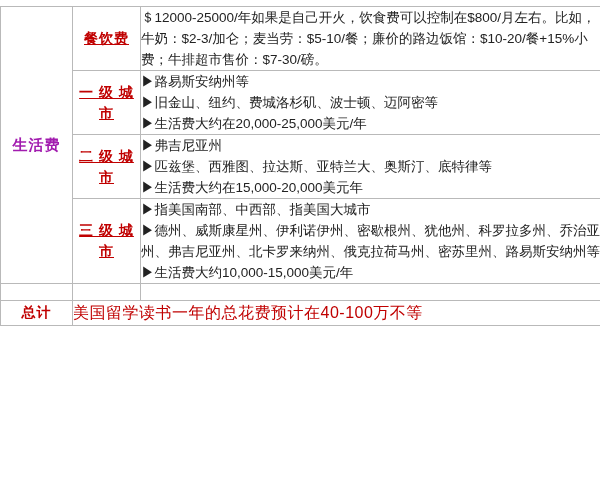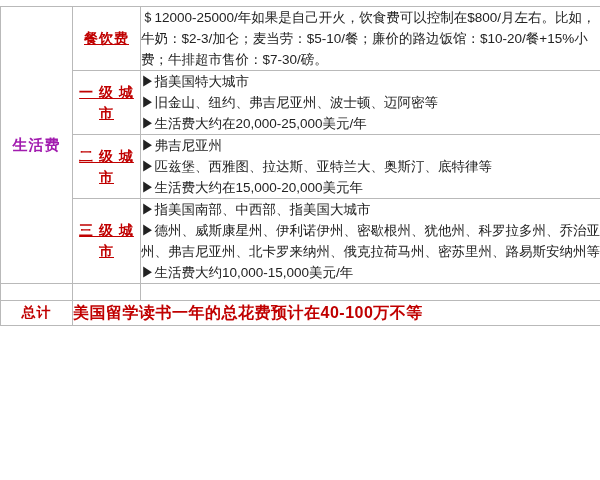--- a/index.html
+++ b/index.html
@@ -71,21 +71,21 @@
     text-align: center;
     color: #c00000;
     font-size: 14px;
     font-weight: bold;
     letter-spacing: 1px;
     padding: 10px 2px;
   }
   .total-text {
     color: #c00000;
     font-size: 16px;
-    font-weight: bold;
+    font-weight: normal;
     padding: 10px 10px;
     line-height: 24px;
     letter-spacing: 0.5px;
   }
   .spacer-row td {
     border: none;
     height: 16px;
   }
   .top-spacer {
     height: 6px;
@@ -108,22 +108,22 @@
       <tr>
         <td rowspan="4" class="cat-cell">生活费</td>
         <td class="sub-cell">餐饮费</td>
         <td class="body-cell">
           <p class="bullet-line">＄12000-25000/年如果是自己开火，饮食费可以控制在$800/月左右。比如，牛奶：$2-3/加仑；麦当劳：$5-10/餐；廉价的路边饭馆：$10-20/餐+15%小费；牛排超市售价：$7-30/磅。</p>
         </td>
       </tr>
       <tr>
         <td class="sub-cell">一 级 城 市</td>
         <td class="body-cell">
-          <p class="bullet-line">▶指美国特大城市</p>
-          <p class="bullet-line">▶旧金山、纽约、弗吉尼亚州、波士顿、迈阿密等</p>
+          <p class="bullet-line">▶路易斯安纳州等</p>
+          <p class="bullet-line">▶旧金山、纽约、费城洛杉矶、波士顿、迈阿密等</p>
           <p class="bullet-line">▶生活费大约在20,000-25,000美元/年</p>
         </td>
       </tr>
       <tr>
         <td class="sub-cell">二 级 城 市</td>
         <td class="body-cell">
           <p class="bullet-line">▶弗吉尼亚州</p>
           <p class="bullet-line">▶匹兹堡、西雅图、拉达斯、亚特兰大、奥斯汀、底特律等</p>
           <p class="bullet-line">▶生活费大约在15,000-20,000美元年</p>
         </td>

